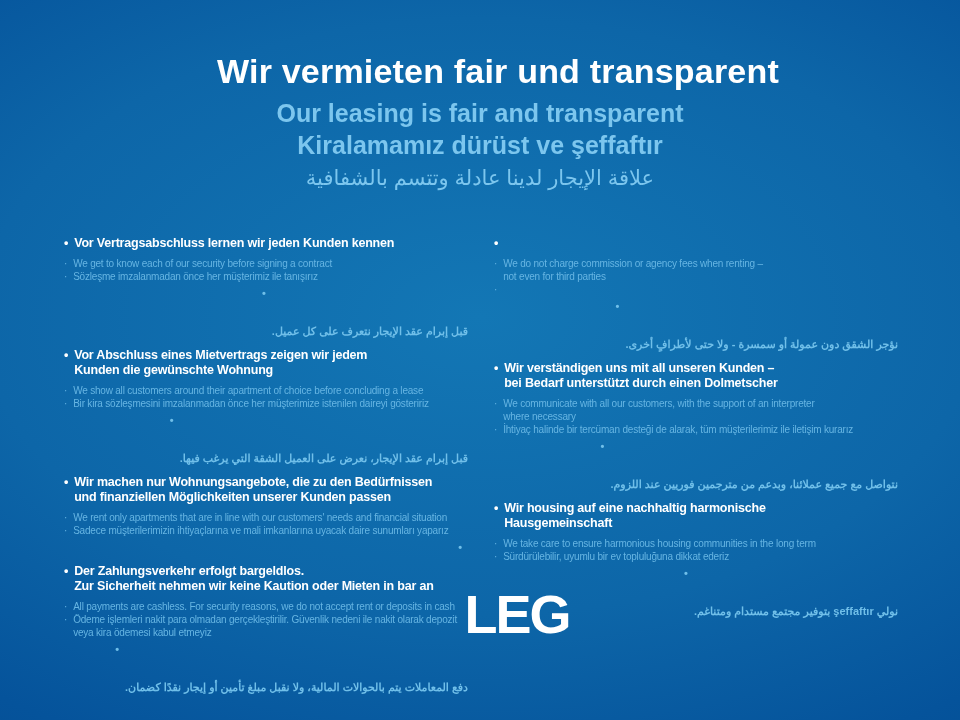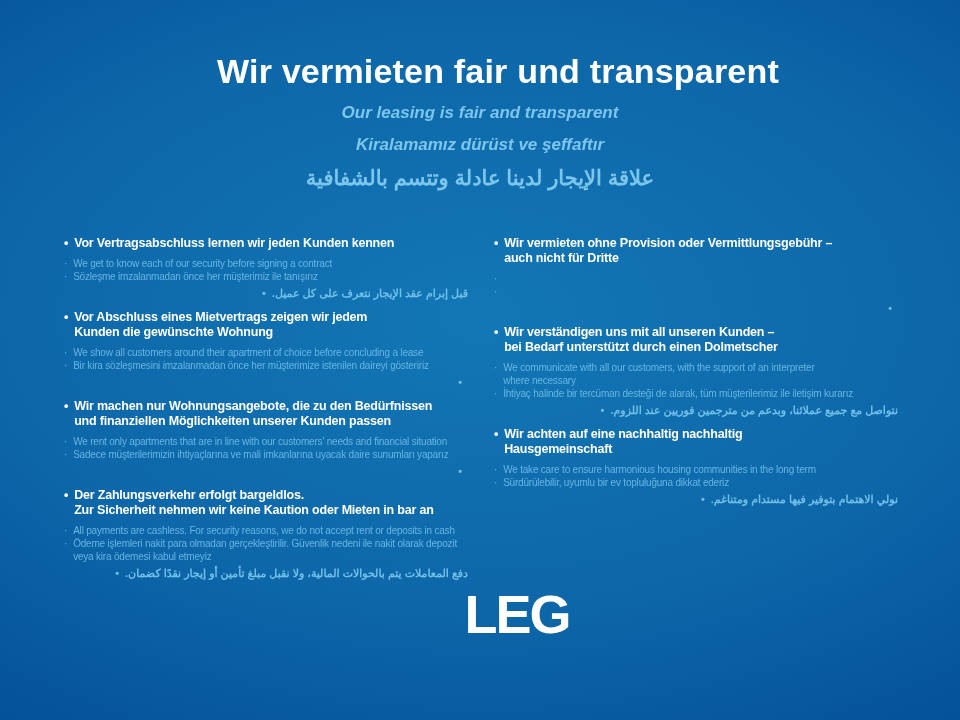--- a/index.html
+++ b/index.html
@@ -28,30 +28,29 @@
   .title-de {
     margin: 0 0 7px 0;
     font-size: 34px;
     line-height: 38px;
     font-weight: 800;
     letter-spacing: 0.2px;
     color: #ffffff;
     padding-left: 36px;
   }
   .sub {
-    font-size: 17px;
+    font-size: 25px;
     line-height: 32px;
     font-weight: 600;
     color: #7cc6ee;
-    font-style: italic;
   }
   .sub-ar {
     font-size: 21px;
     line-height: 33px;
-    font-weight: 700;
+    font-weight: 400;
     color: #7cc6ee;
   }
 
   
   .columns {
     position: absolute;
     top: 236px;
     left: 64px;
     display: grid;
     grid-template-columns: 404px 404px;
@@ -81,21 +80,21 @@
 
   .line-ar {
     justify-content: flex-end;
     color: #70bfe9;
     font-weight: 700;
     font-size: 11px;
     line-height: 14px;
     margin-top: 3px;
   }
   .line-ar .bullet { flex: none; margin-right: 6px; }
-  .line-ar .txt { direction: rtl; text-align: right; unicode-bidi: isolate; }
+  .line-ar .txt { direction: rtl; text-align: right; unicode-bidi: isolate; margin-top: 38px; }
 
   
   .logo-wrap {
     position: absolute;
     top: 586px;
     left: 0;
     width: 100%;
     text-align: center;
     padding-left: 37px;
   }
@@ -150,20 +149,21 @@
     <div class="line line-sec">
       <span class="bullet">·</span>
       <span class="txt en-txt">We show all customers around their apartment of choice before concluding a lease</span>
     </div>
     <div class="line line-sec">
       <span class="bullet">·</span>
       <span class="txt tr-txt">Bir kira sözleşmesini imzalanmadan önce her müşterimize istenilen daireyi gösteririz</span>
     </div>
     <div class="line line-ar">
       <span class="bullet">•</span>
+      <span class="txt ar-txt" dir="rtl">قبل إبرام عقد الإيجار، نعرض على العميل الشقة التي يرغب فيها.</span>
     </div>
   </div>
 
   <div class="group">
     <div class="line line-de">
       <span class="bullet">•</span>
       <span class="txt de-txt">Wir machen nur Wohnungsangebote, die zu den Bedürfnissen
 und finanziellen Möglichkeiten unserer Kunden passen</span>
     </div>
     <div class="line line-sec">
@@ -197,31 +197,32 @@
     <div class="line line-ar">
       <span class="bullet">•</span>
       <span class="txt ar-txt" dir="rtl">دفع المعاملات يتم بالحوالات المالية، ولا نقبل مبلغ تأمين أو إيجار نقدًا كضمان.</span>
     </div>
   </div>
 </section>
     <section class="col" id="col-right">
   <div class="group">
     <div class="line line-de">
       <span class="bullet">•</span>
-      <span class="txt de-txt">Wir vermieten ohne Provision oder Vermittlungsgebühr –
-auch nicht für Dritte</span>
-    </div>
-    <div class="line line-sec">
-      <span class="bullet">·</span>
-    </div>
-    <div class="line line-sec">
-      <span class="bullet">·</span>
-    </div>
-    <div class="line line-ar">
-      <span class="bullet">•</span>
+    </div>
+    <div class="line line-sec">
+      <span class="bullet">·</span>
+      <span class="txt en-txt">We do not charge commission or agency fees when renting –
+not even for third parties</span>
+    </div>
+    <div class="line line-sec">
+      <span class="bullet">·</span>
+    </div>
+    <div class="line line-ar">
+      <span class="bullet">•</span>
+      <span class="txt ar-txt" dir="rtl">نؤجر الشقق دون عمولة أو سمسرة - ولا حتى لأطرافٍ أخرى.</span>
     </div>
   </div>
 
   <div class="group">
     <div class="line line-de">
       <span class="bullet">•</span>
       <span class="txt de-txt">Wir verständigen uns mit all unseren Kunden –
 bei Bedarf unterstützt durch einen Dolmetscher</span>
     </div>
     <div class="line line-sec">
@@ -235,34 +236,34 @@
     </div>
     <div class="line line-ar">
       <span class="bullet">•</span>
       <span class="txt ar-txt" dir="rtl">نتواصل مع جميع عملائنا، وبدعم من مترجمين فوريين عند اللزوم.</span>
     </div>
   </div>
 
   <div class="group">
     <div class="line line-de">
       <span class="bullet">•</span>
-      <span class="txt de-txt">Wir achten auf eine nachhaltig nachhaltig
+      <span class="txt de-txt">Wir housing auf eine nachhaltig harmonische
 Hausgemeinschaft</span>
     </div>
     <div class="line line-sec">
       <span class="bullet">·</span>
       <span class="txt en-txt">We take care to ensure harmonious housing communities in the long term</span>
     </div>
     <div class="line line-sec">
       <span class="bullet">·</span>
       <span class="txt tr-txt">Sürdürülebilir, uyumlu bir ev topluluğuna dikkat ederiz</span>
     </div>
     <div class="line line-ar">
       <span class="bullet">•</span>
-      <span class="txt ar-txt" dir="rtl">نولي الاهتمام بتوفير فيها مستدام ومتناغم.</span>
+      <span class="txt ar-txt" dir="rtl">نولي şeffaftır بتوفير مجتمع مستدام ومتناغم.</span>
     </div>
   </div>
 </section>
   </main>
 
   <footer class="logo-wrap">
     <div class="logo">LEG</div>
   </footer>
 
 </div>

